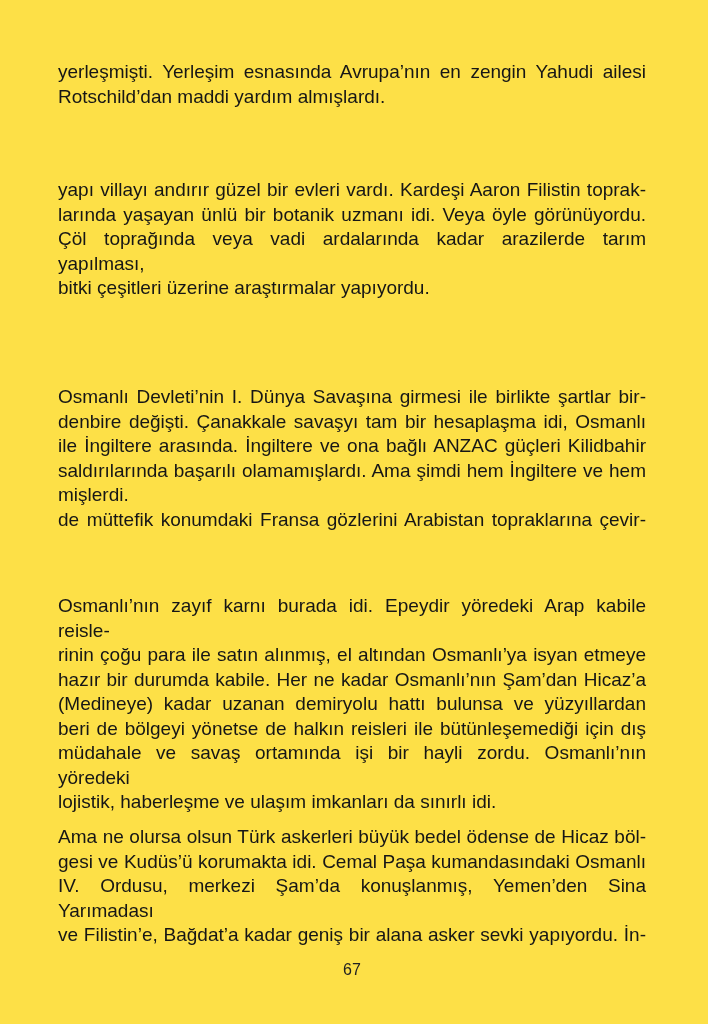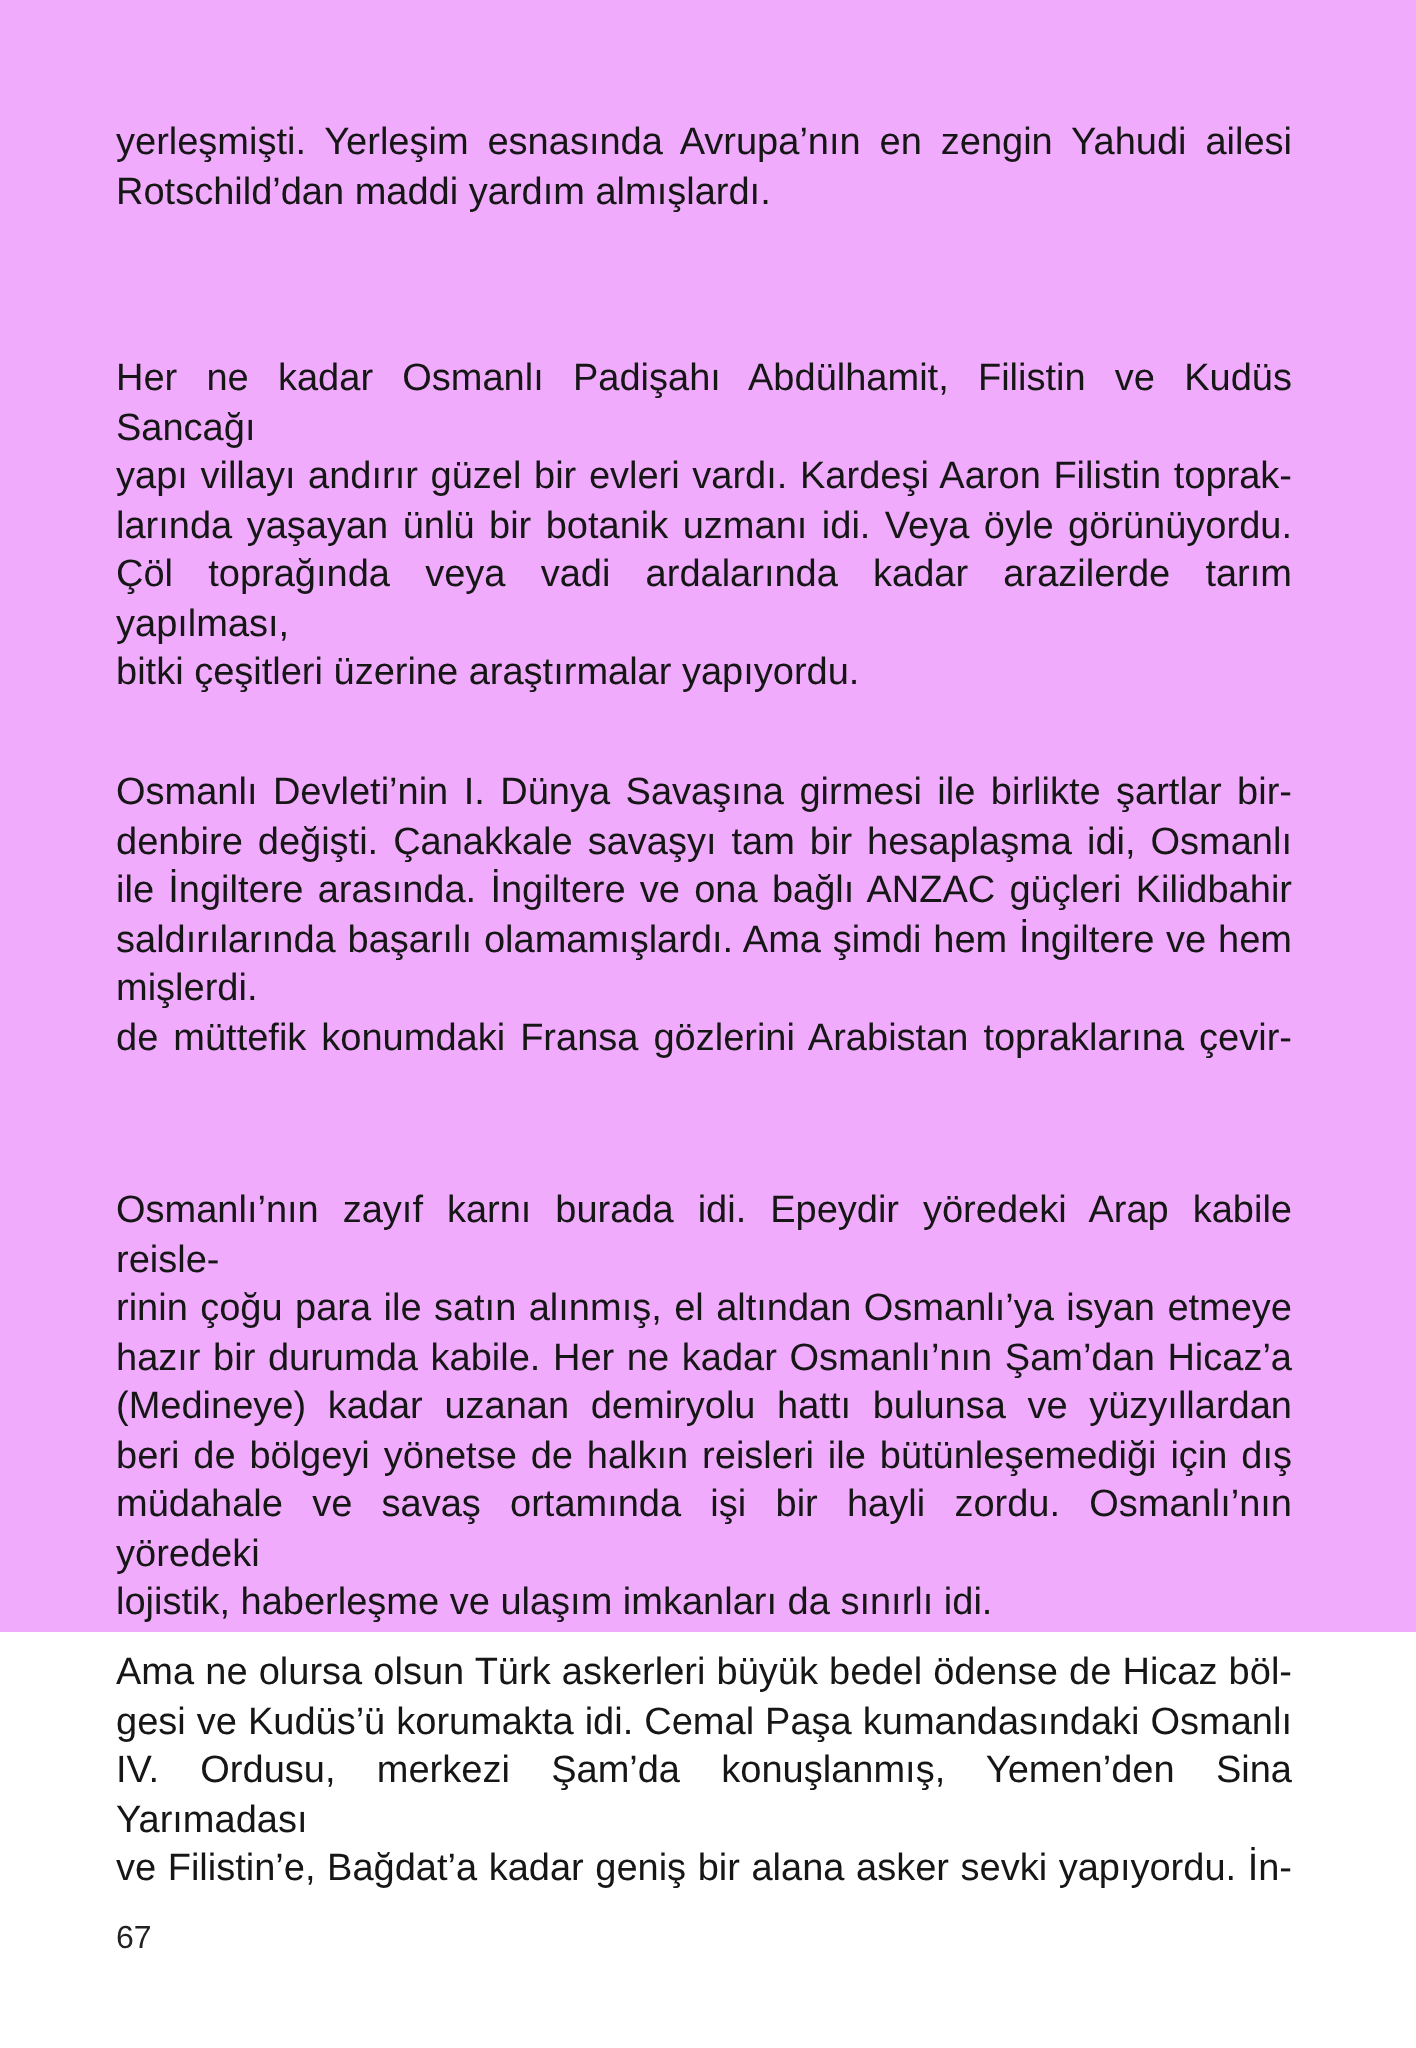--- a/index.html
+++ b/index.html
@@ -9,22 +9,22 @@
   }
   body {
     width: 708px;
     height: 1024px;
     overflow: hidden;
     font-family: "Liberation Sans", sans-serif;
   }
   .page {
     position: relative;
     width: 708px;
-    height: 816px;
-    background: #f0abfc;
+    height: 1024px;
+    background: #fde047;
   }
   .body-text {
     position: absolute;
     left: 58px;
     top: 0;
     width: 588px;
     height: 1024px;
   }
   .para {
     position: absolute;
@@ -48,37 +48,36 @@
     white-space: normal;
   }
   .line.para-end {
     text-align-last: left;
   }
   .page-number {
     position: absolute;
     top: 960px;
     left: 58px;
     width: 588px;
-    text-align: left;
+    text-align: center;
     font-size: 16px;
     line-height: 20px;
     color: #222222;
   }
 </style>
 </head>
 <body>
 
 <div class="page">
   <div class="body-text" id="body-text">
       <div class="para">
         <div class="line">yerleşmişti. Yerleşim esnasında Avrupa’nın en zengin Yahudi ailesi</div>
         <div class="line para-end">Rotschild’dan maddi yardım almışlardı.</div>
       </div>
       <div class="para">
-        <div class="line">Her ne kadar Osmanlı Padişahı Abdülhamit, Filistin ve Kudüs Sancağı</div>
         <div class="line">yapı villayı andırır güzel bir evleri vardı. Kardeşi Aaron Filistin toprak-</div>
         <div class="line">larında yaşayan ünlü bir botanik uzmanı idi. Veya öyle görünüyordu.</div>
         <div class="line">Çöl toprağında veya vadi ardalarında kadar arazilerde tarım yapılması,</div>
         <div class="line para-end">bitki çeşitleri üzerine araştırmalar yapıyordu.</div>
       </div>
       <div class="para">
         <div class="line">Osmanlı Devleti’nin I. Dünya Savaşına girmesi ile birlikte şartlar bir-</div>
         <div class="line">denbire değişti. Çanakkale savaşyı tam bir hesaplaşma idi, Osmanlı</div>
         <div class="line">ile İngiltere arasında. İngiltere ve ona bağlı ANZAC güçleri Kilidbahir</div>
         <div class="line">saldırılarında başarılı olamamışlardı. Ama şimdi hem İngiltere ve hem</div>

